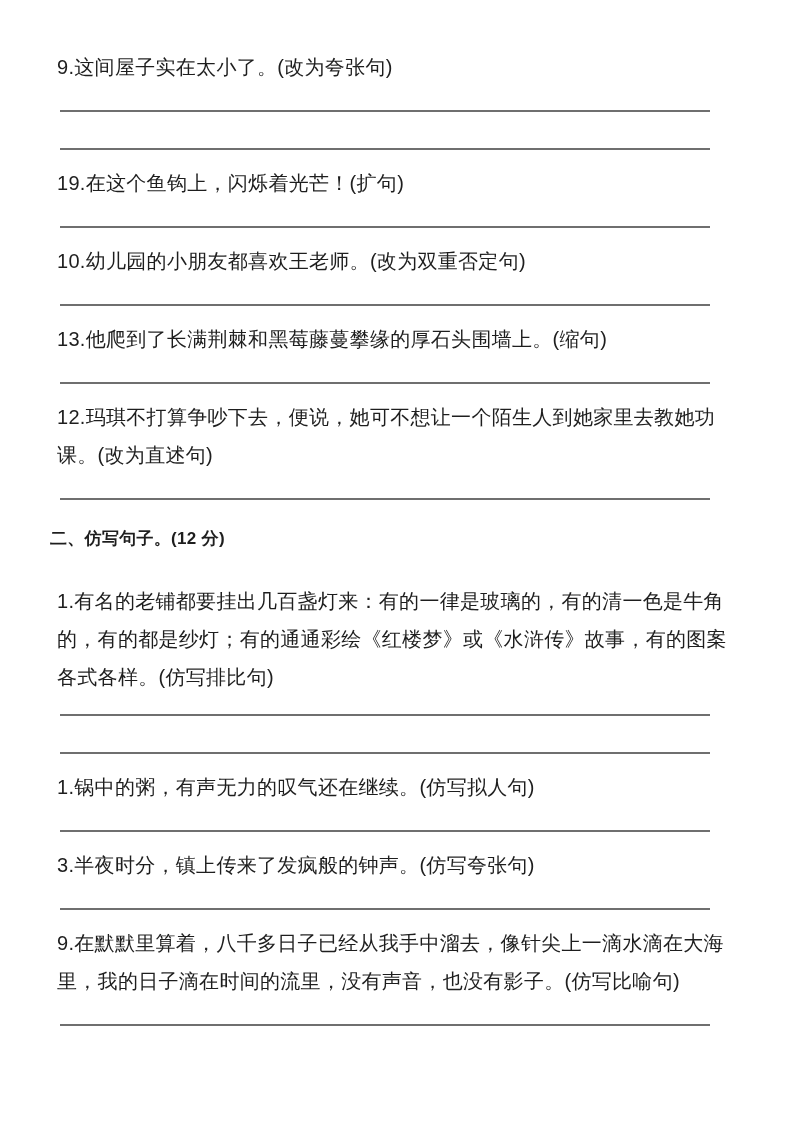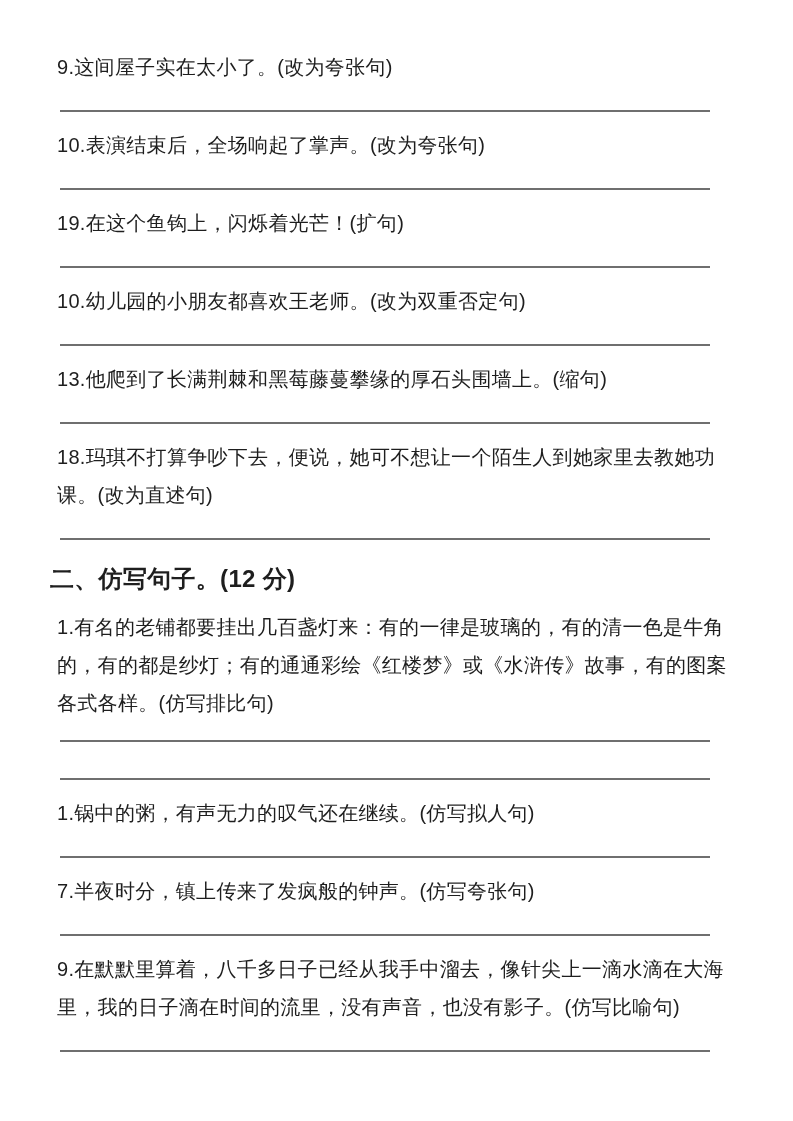--- a/index.html
+++ b/index.html
@@ -25,78 +25,77 @@
     font-size: 20px;
     line-height: 38px;
     font-weight: 500;
     letter-spacing: 0.3px;
     color: #1e1e1e;
   }
   .question.first-s1 {
     margin-top: 0;
   }
   .question.first-s2 {
-    margin-top: 10px;
+    margin-top: 24px;
   }
   .answer-line {
     height: 0;
     border-top: 2px solid #6f6f6f;
     width: 650px;
     margin: 24px 0 0 3px;
   }
   .answer-line + .answer-line {
     margin-top: 36px;
   }
   .answer-line.q1-first {
     margin-top: 18px;
   }
   .section-heading {
     margin: 20px 0 0 -7px;
-    font-size: 24px;
+    font-size: 17px;
     line-height: 38px;
     font-weight: 600;
     letter-spacing: 0.3px;
     color: #1e1e1e;
   }
 </style>
 </head>
 <body>
 
 <main class="page">
 
   <section>
     <p class="question first-s1">9.这间屋子实在太小了。(改为夸张句)</p>
     <div class="answer-line"></div>
 
-    <p class="question">10.表演结束后，全场响起了掌声。(改为夸张句)</p>
     <div class="answer-line"></div>
 
     <p class="question">19.在这个鱼钩上，闪烁着光芒！(扩句)</p>
     <div class="answer-line"></div>
 
     <p class="question">10.幼儿园的小朋友都喜欢王老师。(改为双重否定句)</p>
     <div class="answer-line"></div>
 
     <p class="question">13.他爬到了长满荆棘和黑莓藤蔓攀缘的厚石头围墙上。(缩句)</p>
     <div class="answer-line"></div>
 
-    <p class="question">18.玛琪不打算争吵下去，便说，她可不想让一个陌生人到她家里去教她功课。(改为直述句)</p>
+    <p class="question">12.玛琪不打算争吵下去，便说，她可不想让一个陌生人到她家里去教她功课。(改为直述句)</p>
     <div class="answer-line"></div>
   </section>
 
   <h2 class="section-heading">二、仿写句子。(12 分)</h2>
 
   <section>
     <p class="question first-s2">1.有名的老铺都要挂出几百盏灯来：有的一律是玻璃的，有的清一色是牛角的，有的都是纱灯；有的通通彩绘《红楼梦》或《水浒传》故事，有的图案各式各样。(仿写排比句)</p>
     <div class="answer-line q1-first"></div>
     <div class="answer-line"></div>
 
     <p class="question">1.锅中的粥，有声无力的叹气还在继续。(仿写拟人句)</p>
     <div class="answer-line"></div>
 
-    <p class="question">7.半夜时分，镇上传来了发疯般的钟声。(仿写夸张句)</p>
+    <p class="question">3.半夜时分，镇上传来了发疯般的钟声。(仿写夸张句)</p>
     <div class="answer-line"></div>
 
     <p class="question">9.在默默里算着，八千多日子已经从我手中溜去，像针尖上一滴水滴在大海里，我的日子滴在时间的流里，没有声音，也没有影子。(仿写比喻句)</p>
     <div class="answer-line"></div>
   </section>
 
 </main>
 
 </body></html>

